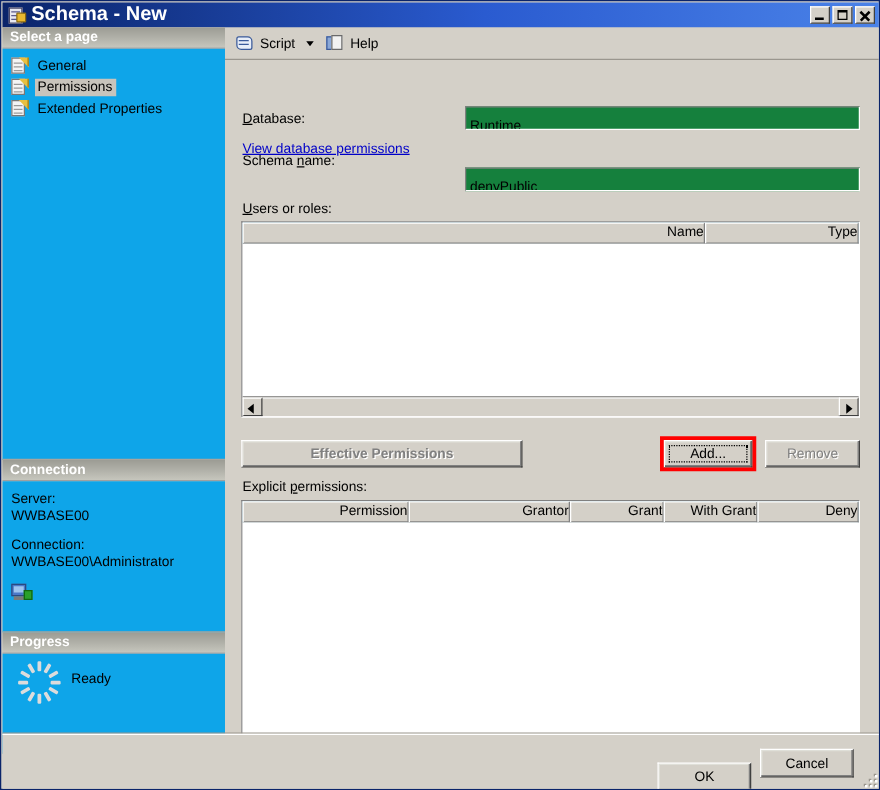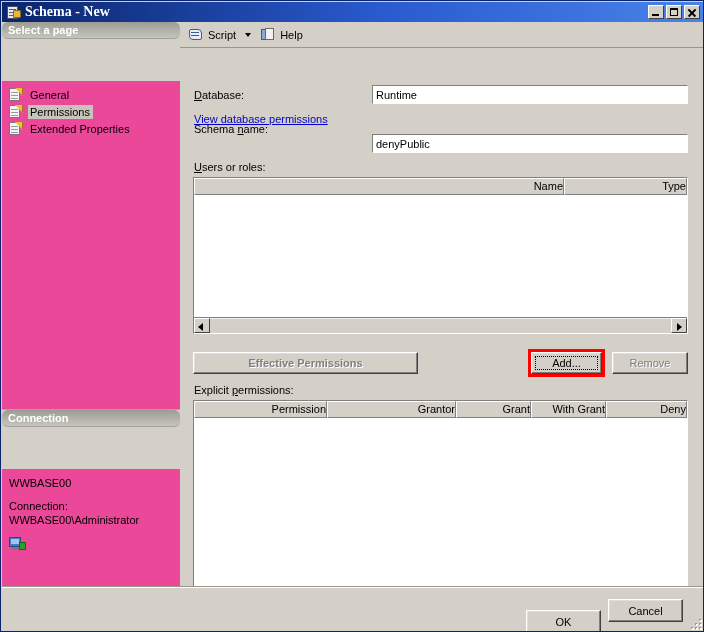--- a/index.html
+++ b/index.html
@@ -57,26 +57,25 @@
     position: absolute; left: 7px; top: 5px;
     width: 8px; height: 8px;
     background: #e8b830;
     border: 1px solid #8a6a10;
     box-sizing: border-box;
     border-radius: 1px;
   }
   #title-text {
     color: #ffffff;
     font-weight: bold;
-    font-size: 14px;
+    font-size: 16px;
     letter-spacing: 0px;
     flex: 1 1 auto;
     white-space: nowrap;
     overflow: hidden;
-    font-family: Liberation Serif, serif;
   }
   .win-btns { display: flex; gap: 2px; margin-right: 2px; flex: 0 0 auto; }
   .win-btn {
     width: 16px; height: 14px;
     background: #d4d0c8;
     border: 1px solid;
     border-color: #ffffff #404040 #404040 #ffffff;
     position: relative;
     cursor: default;
     box-sizing: border-box;
@@ -112,27 +111,25 @@
     height: 17px;
     background: linear-gradient(to bottom, #9c9c94 0%, #b0b0a8 50%, #c6c6bd 100%);
     color: #ffffff;
     font-weight: bold;
     font-size: 11px;
     display: flex;
     align-items: center;
     padding-left: 6px;
     border-bottom: 1px solid #a0a0a0;
     box-sizing: border-box;
-    border-radius: 6px;
   }
   .section-body {
-    background: #ec4899;
+    background: #0ea5e9;
     border-bottom: 1px solid #a8a49c;
     box-sizing: border-box;
-    margin-top: 42px;
   }
 
   #page-list {
     height: 329px;
     padding: 5px 2px 0 4px;
     box-sizing: border-box;
   }
   .page-item {
     display: flex;
     align-items: center;
@@ -336,25 +333,25 @@
     box-sizing: border-box;
   }
 
   .lbl-static {
     font-size: 11px;
     color: #000;
   }
   .u { text-decoration: underline; }
 
   .ro-field {
-    background: #ffffff;
+    background: #15803d;
     border: 1px solid;
     border-color: #808080 #ffffff #ffffff #808080;
     font-size: 11px;
-    padding: 2px 3px;
+    padding: 8px 3px;
     box-sizing: border-box;
     height: 19px;
     line-height: 15px;
     white-space: nowrap;
     overflow: hidden;
   }
 
   .listbox {
     background: #ffffff;
     border: 1px solid;
@@ -525,20 +522,21 @@
             <span class="fold"></span>
             <span class="fold2"></span>
         </span>
         <span class="lbl">Extended Properties</span>
       </div>
 
     </div>
 
     <div class="section-head">Connection</div>
     <div class="section-body" id="conn-body">
+      <div class="conn-label">Server:</div>
       <div class="conn-value">WWBASE00</div>
       <div class="conn-label">Connection:</div>
       <div class="conn-value">WWBASE00\Administrator</div>
       <div class="linkrow">
         <span class="conn-icon">
           <span class="mon"></span>
             <span class="monscr"></span>
             <span class="base"></span>
             <span class="plug"></span>
         </span>

